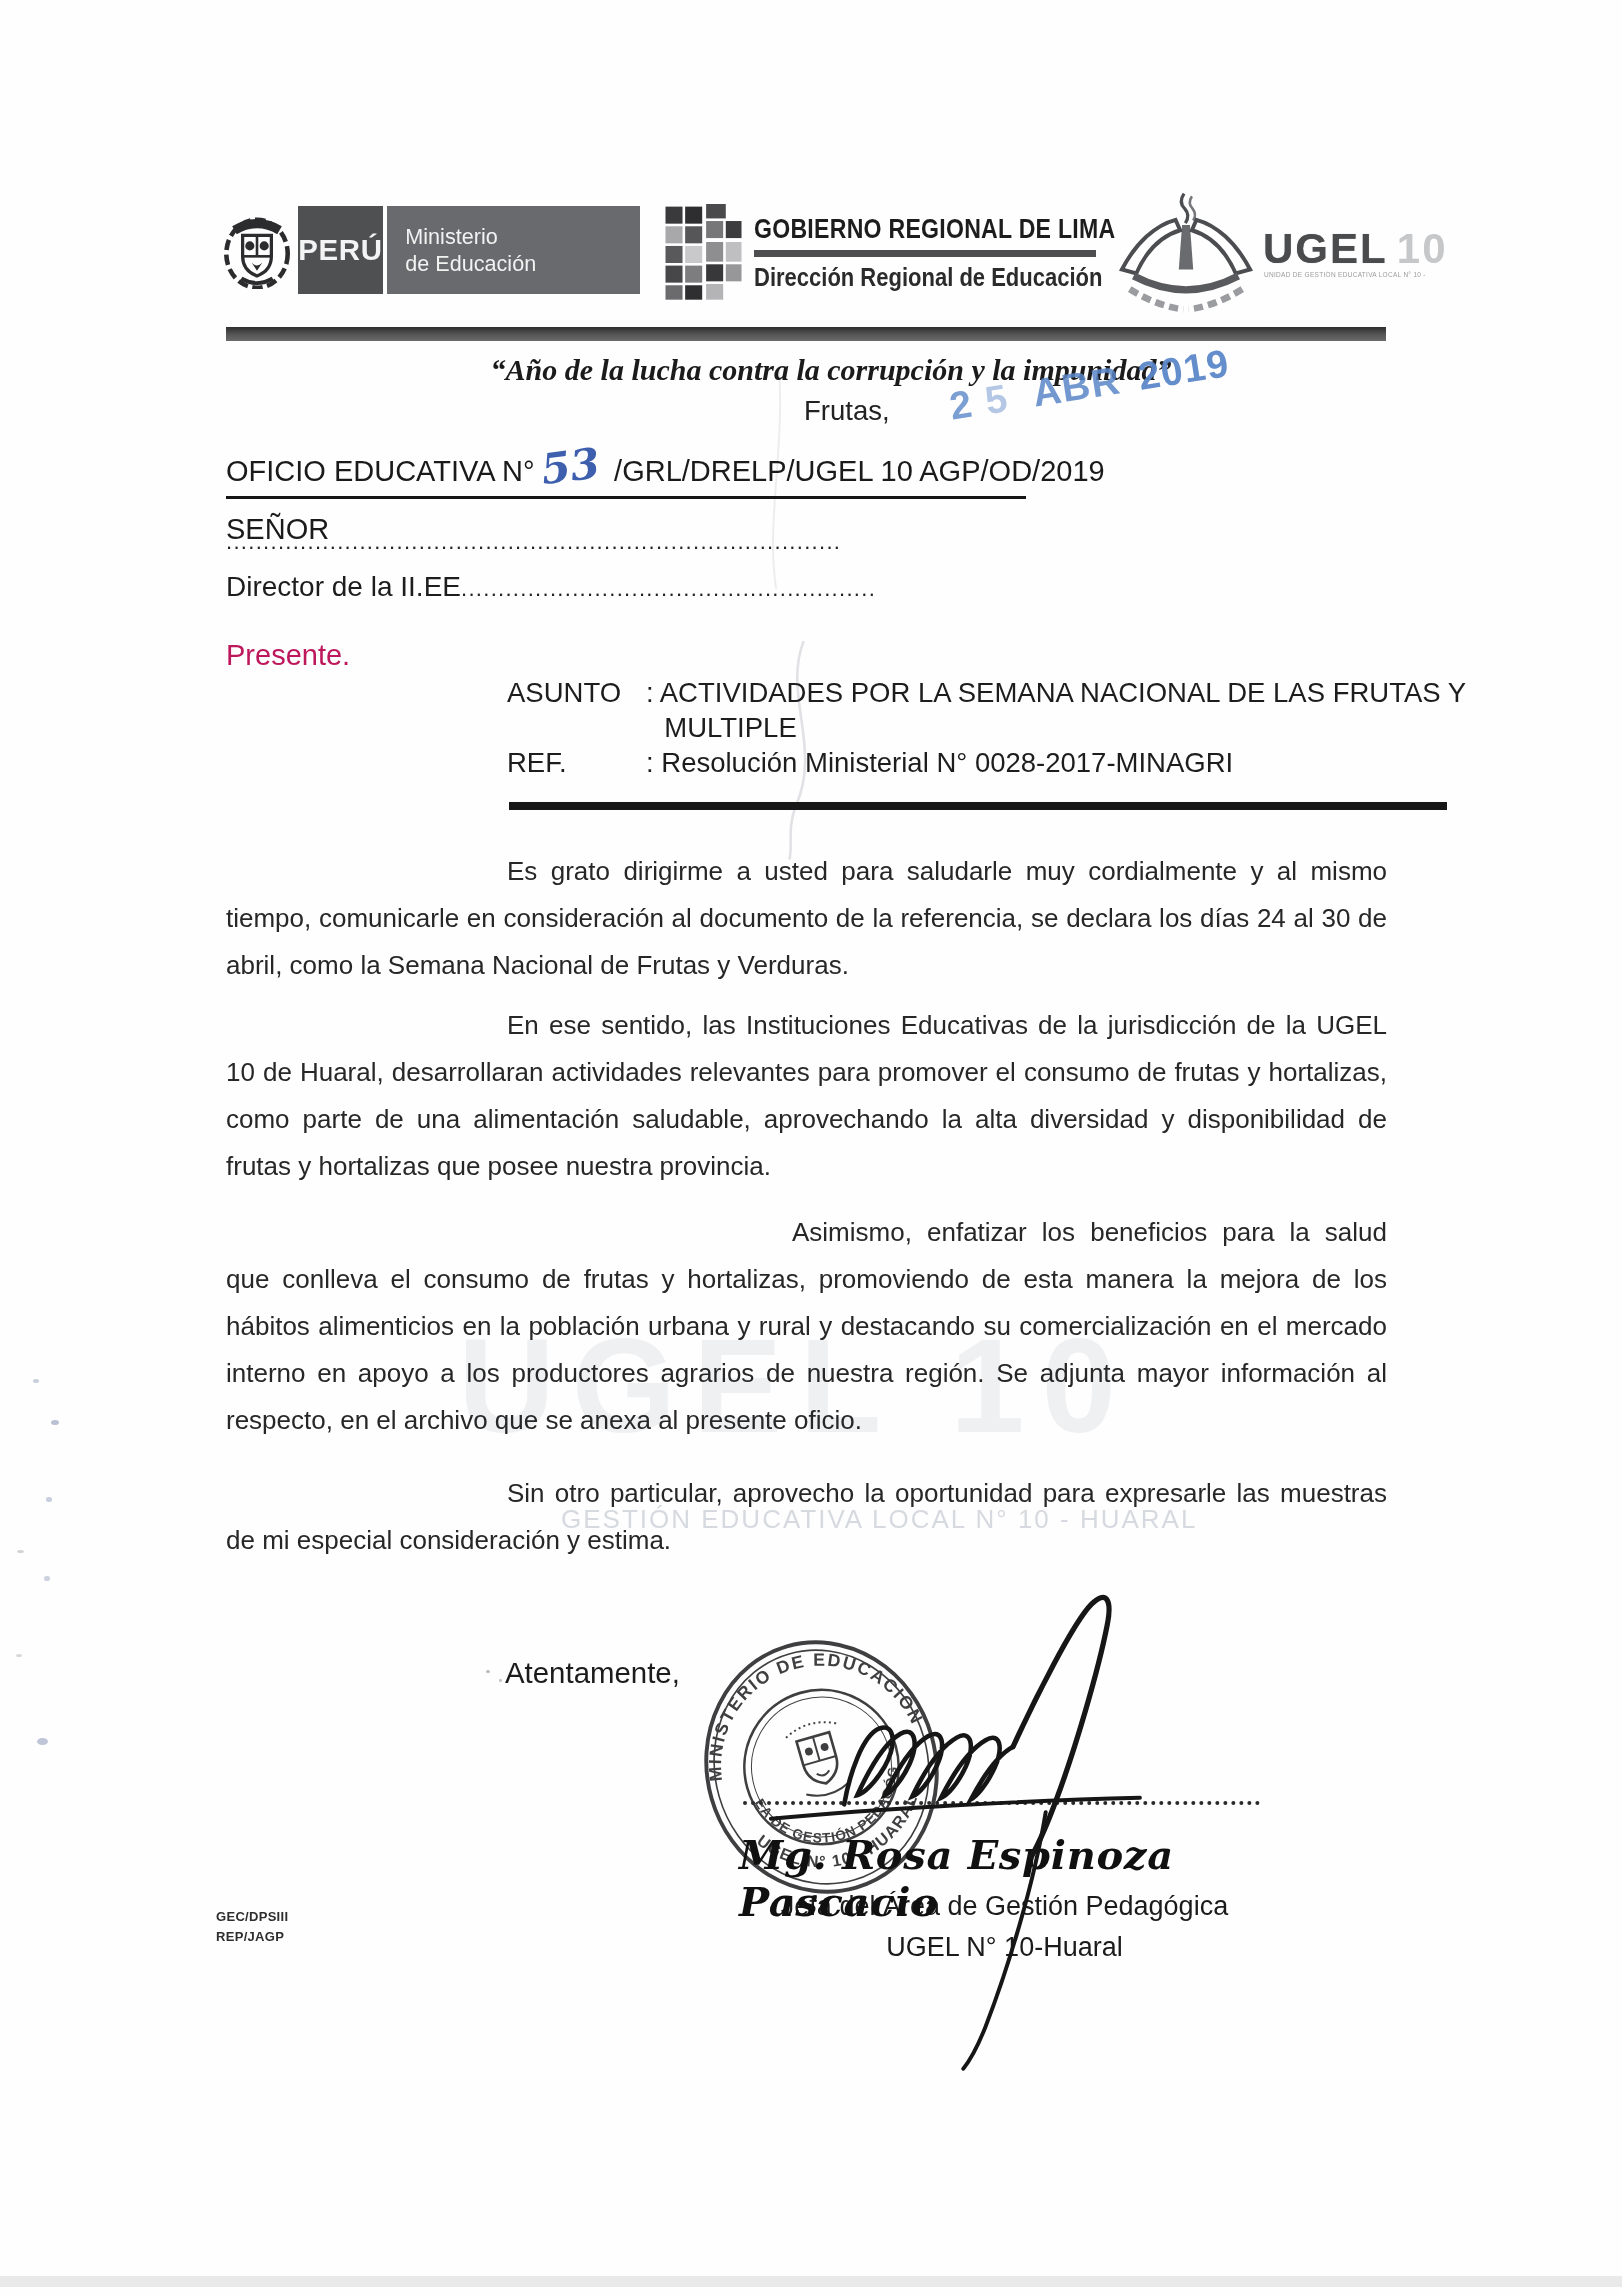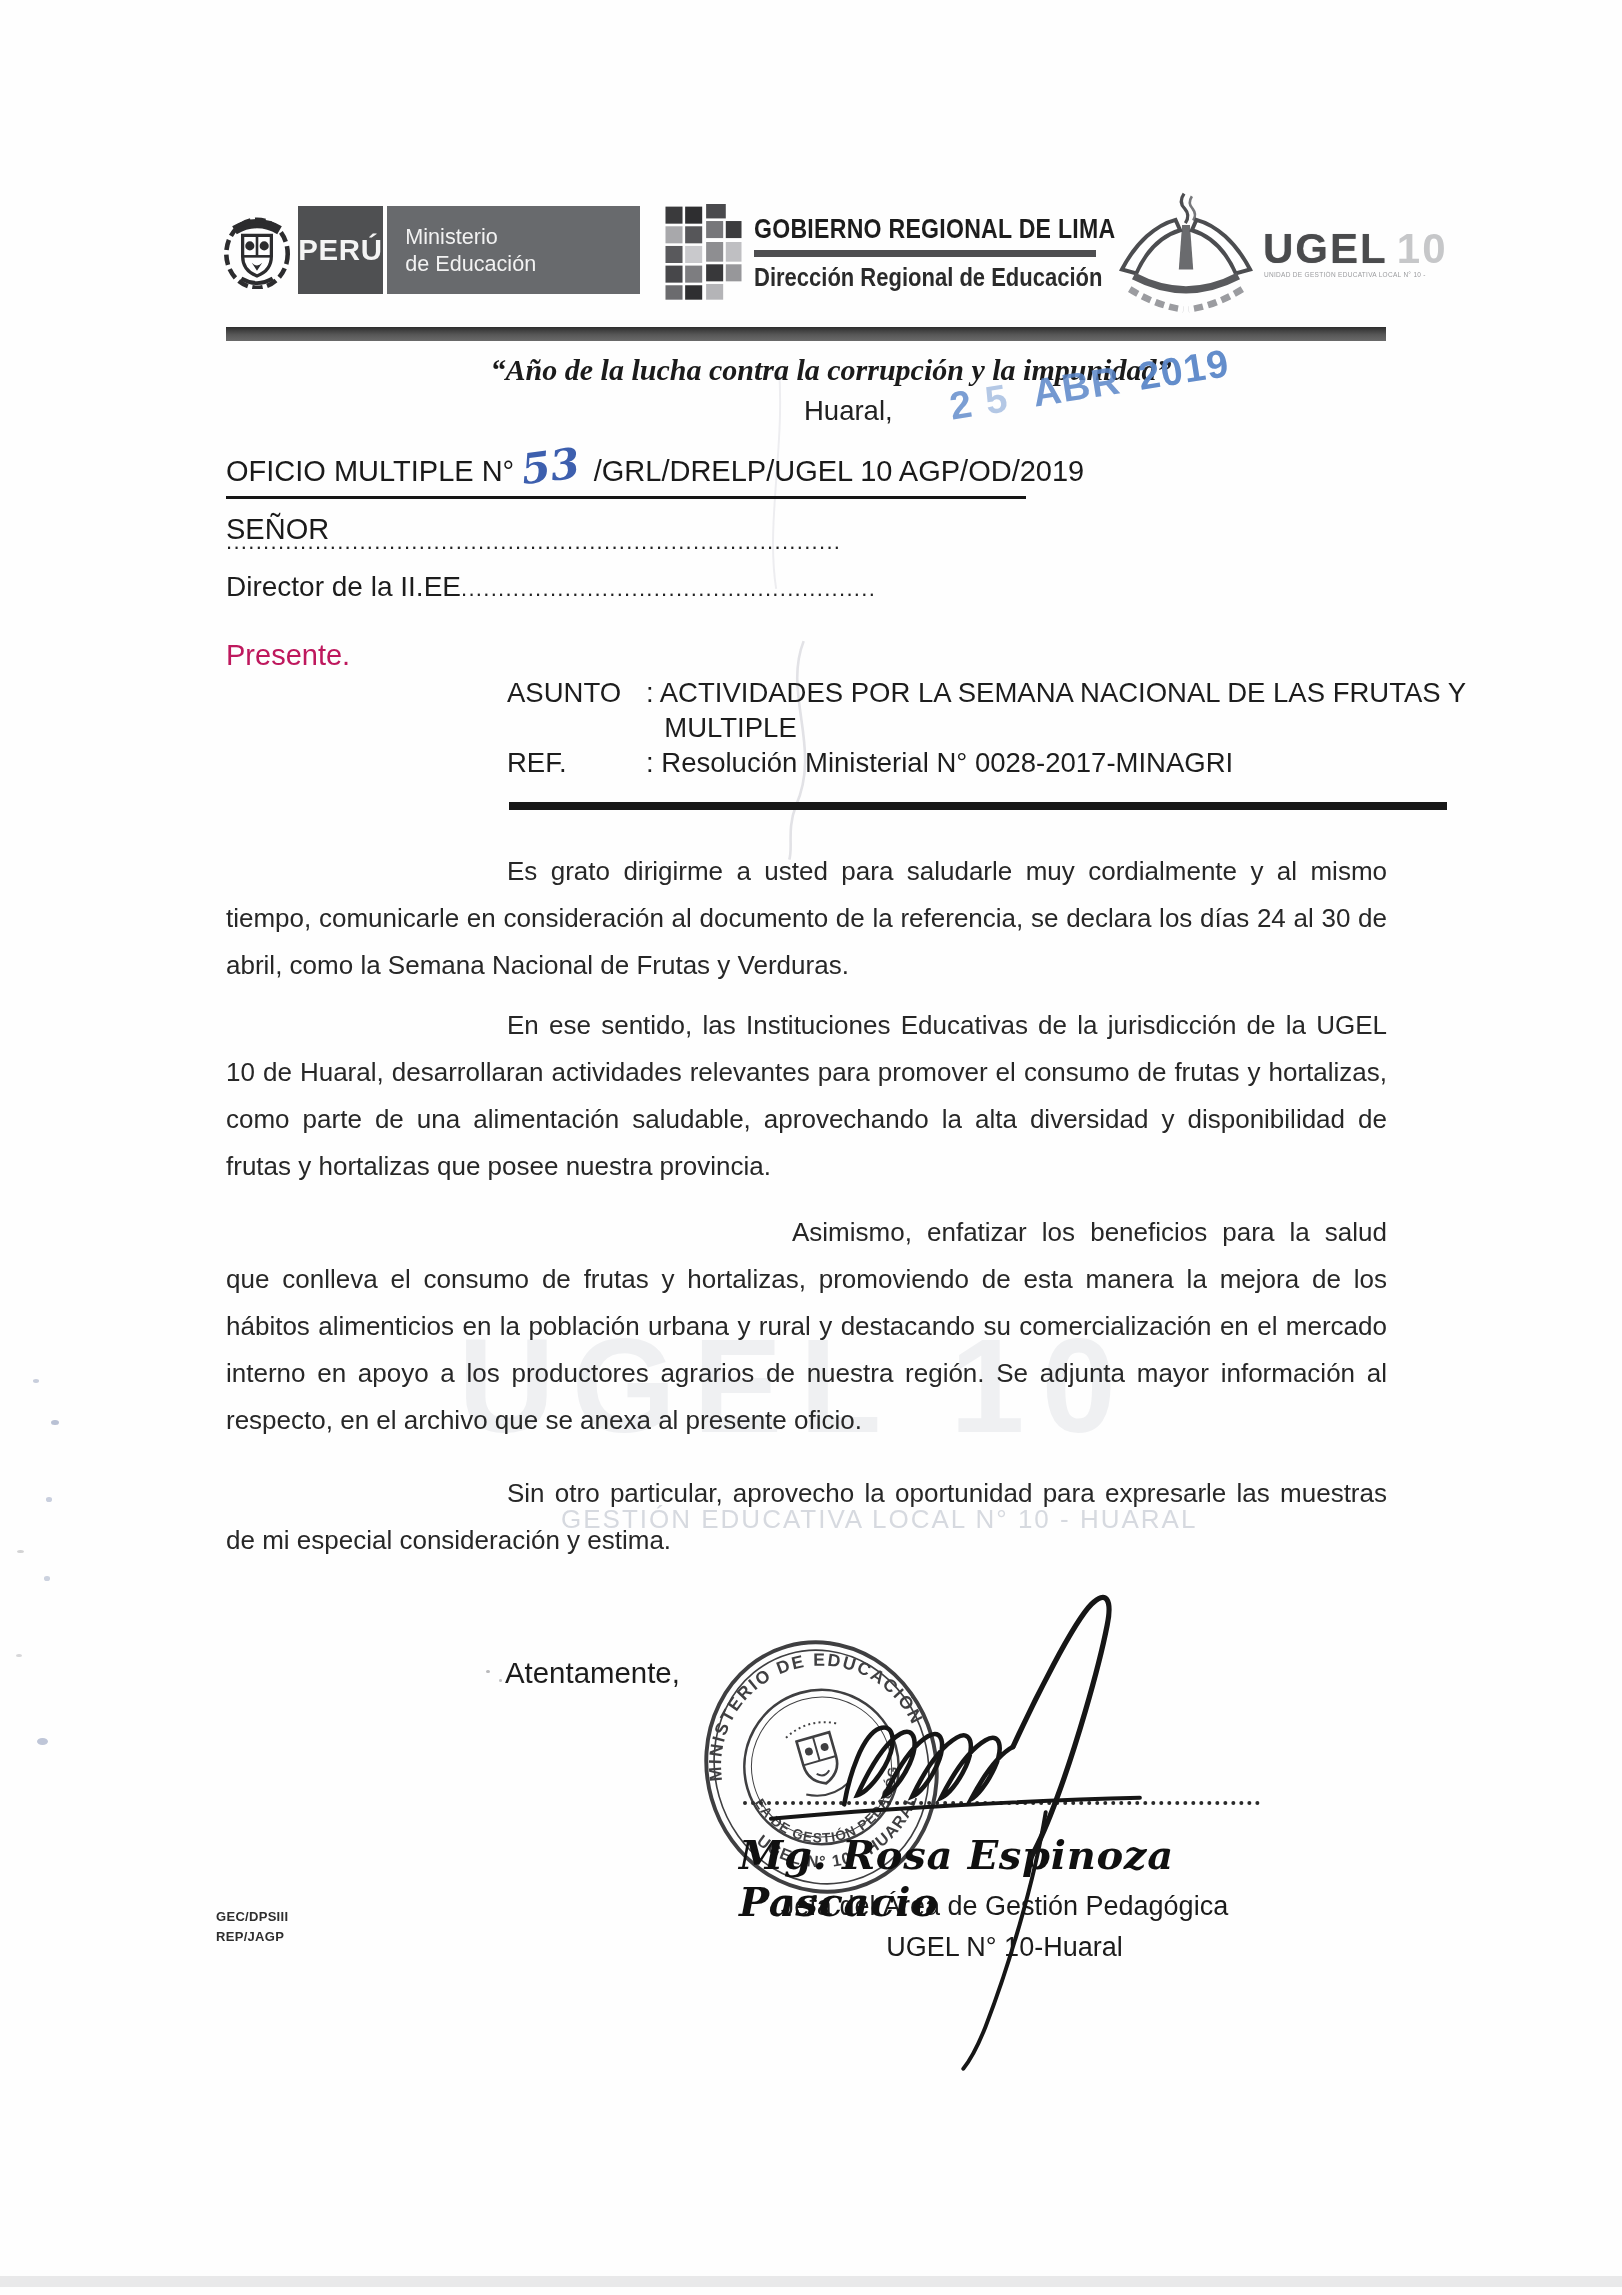--- a/index.html
+++ b/index.html
@@ -165,27 +165,27 @@
   </svg>
 
   <div class="abs ugel-word">
     <span class="nm">UGEL</span><span class="num">10</span>
   </div>
   <div class="abs ugel-tag">UNIDAD DE GESTIÓN EDUCATIVA LOCAL N° 10 - HUARAL</div>
 
   <div class="abs rule-top"></div>
 
   <div class="abs quote">“Año de la lucha contra la corrupción y la impunidad”</div>
-  <div class="abs huaral">Huaral,</div>
+  <div class="abs huaral">Frutas,</div>
   <div class="abs stamp">
     <span class="s0">2</span><span class="s1">5</span><span class="s2">ABR</span><span class="s3">2019</span>
   </div>
 
   <div class="abs oficio">
-    <span>OFICIO  MULTIPLE N°</span><span class="num53">53</span><span>/GRL/DRELP/UGEL 10 AGP/OD/2019</span>
+    <span>OFICIO  EDUCATIVA N°</span><span class="num53">53</span><span>/GRL/DRELP/UGEL 10 AGP/OD/2019</span>
   </div>
 
   <div class="abs senor">SEÑOR</div>
   <div class="abs dots1">......................................................................................................................................</div>
   <div class="abs director-row">
     <span class="lbl">Director de la II.EE</span>
     <span class="dts">..........................................................................................</span>
   </div>
   <div class="abs presente">Presente.</div>
 

